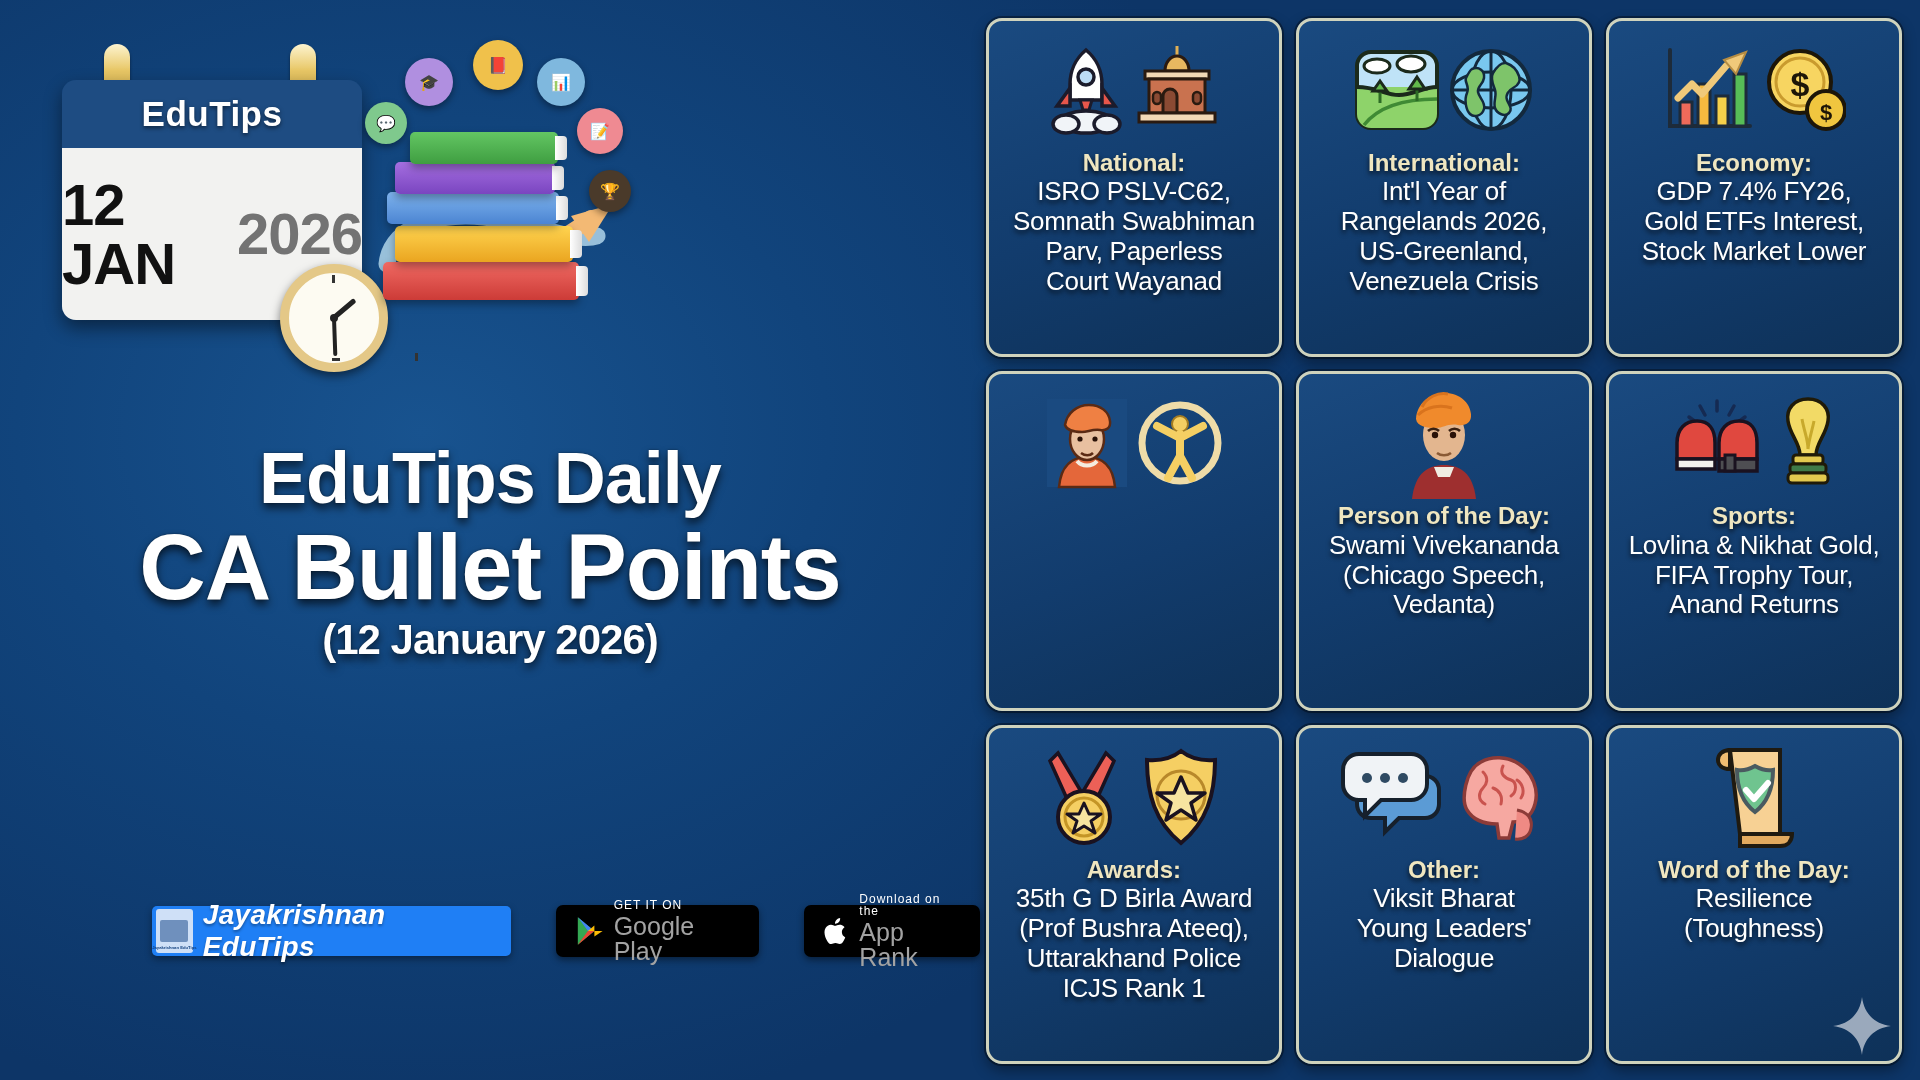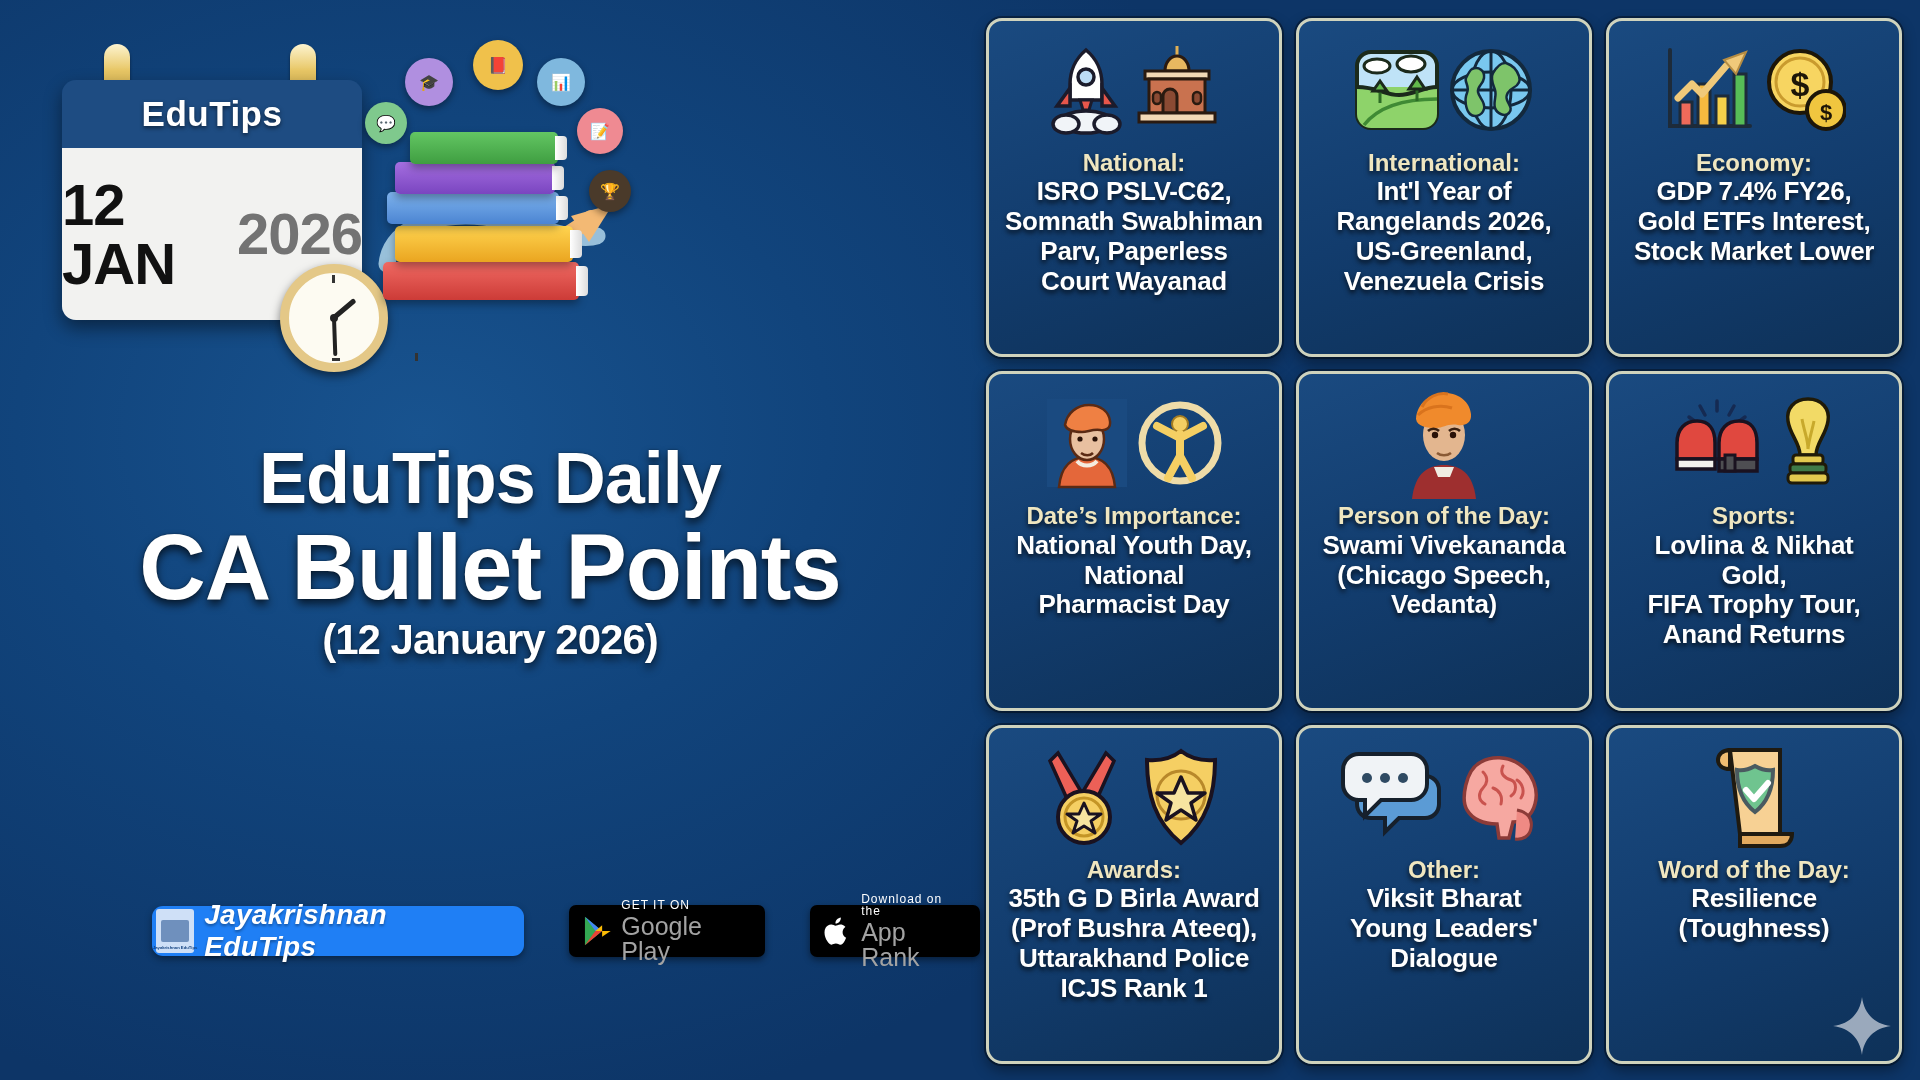--- a/index.html
+++ b/index.html
@@ -66,48 +66,48 @@
   
   .title-block { position:absolute; left:45px; top:440px; width:890px; }
   .t-line { color:#fff; font-weight:bold; letter-spacing:-1px; line-height:1.08;
      text-shadow: 0 5px 9px rgba(0,0,0,.65), 0 0 2px rgba(0,0,0,.5); }
   .t1 { font-size:72px; text-align:center; }
   .t2 { font-size:92px; text-align:center; }
   .t3 { font-size:42px; text-align:center; }
 
   
   .footer { position:absolute; left:128px; top:905px; display:flex; align-items:center; gap:45px; }
-  .brand { display:flex; align-items:center; height:50px; background:#1f7ff5; border-radius:11px;
+  .brand { display:flex; align-items:center; height:50px; background:#1f7ff5; border-radius:5px;
      padding-right:30px; box-shadow:0 3px 7px rgba(0,0,0,.4);margin-left:24px; }
   .brand-logo { width:40px; height:44px; margin:3px 10px 3px 4px; background:#cfe0f7; border-radius:3px;
      display:flex; align-items:center; justify-content:center; position:relative; }
   .brand-logo .np { width:28px; height:22px; background:#6f90bd; border-radius:2px; }
   .brand-logo .tag { position:absolute; bottom:3px; font-size:4.2px; color:#11407f; font-weight:bold; white-space:nowrap;}
   .brand-txt { color:#fff; font-size:28px; font-weight:bold; font-style:italic; letter-spacing:.3px;
      text-shadow:0 2px 3px rgba(0,0,0,.35); }
   .store { height:52px; background:#000; border-radius:7px; display:flex; align-items:center;
-     padding:0 14px; gap:10px; box-shadow:0 3px 7px rgba(0,0,0,.45); }
+     padding:0 20px; gap:10px; box-shadow:0 3px 7px rgba(0,0,0,.45); }
   .store .st-txt { display:flex; flex-direction:column; line-height:1; }
   .store .st-small { color:#fff; font-size:12px; letter-spacing:1px; }
   .store .st-big { color:#a3a3a3; font-size:25px; margin-top:3px; }
 
   
   #grid { position:absolute; left:986px; top:18px; width:916px; height:1046px;
     display:grid; grid-template-columns:repeat(3,1fr); grid-template-rows:repeat(3,1fr); gap:14px; }
   .card { position:relative; border-radius:16px; padding:10px 6px 8px;
     background:linear-gradient(160deg,#1a4a80 0%,#123c6d 55%,#0e3158 100%);
     border:3px solid #cfd3bd;
     box-shadow:0 0 0 2px rgba(0,0,0,.35), 0 6px 14px rgba(0,0,0,.4);
     display:flex; flex-direction:column; align-items:center; overflow:hidden; }
   .card-icons { height:118px; display:flex; align-items:center; justify-content:center; gap:8px; }
   .card-text { flex:1; display:flex; flex-direction:column; align-items:center; justify-content:flex-start;
     padding:0 4px; }
   .c-head { color:#efe6c0; font-size:24px; font-weight:bold; line-height:1.18; text-align:center;
     text-shadow:0 3px 5px rgba(0,0,0,.75); }
-  .c-body { color:#fff; font-size:26px; font-weight:bold; line-height:1.15; text-align:center;
+  .c-body { color:#fff; font-size:26px; font-weight:normal; line-height:1.15; text-align:center;
     text-shadow:0 3px 5px rgba(0,0,0,.75); letter-spacing:-.3px; }
   svg { display:block; }
   .sparkle { position:absolute; right:6px; bottom:4px; width:62px; height:62px; }
 </style>
 </head>
 <body>
 
 <div id="stage">
 
   <div id="left">
@@ -311,26 +311,20 @@
           <circle cx="50" cy="44" r="2.6" fill="#2a1208"></circle>
           <path d="M36 58c4 3 9 3 12 0" fill="none" stroke="#5a2a14" stroke-width="2.5"></path>
           <path d="M32 66c5 6 15 6 20 0" fill="none" stroke="#f5ecdf" stroke-width="4"></path>
         </svg>
         <svg width="86" height="90" viewBox="0 0 86 90">
           <circle cx="43" cy="45" r="38" fill="none" stroke="#efdca8" stroke-width="7"></circle>
           <circle cx="43" cy="26" r="8" fill="#f5cf63" stroke="#a47c22" stroke-width="2"></circle>
           <path d="M43 36v22M43 40L20 28M43 40l23-12M43 58L31 80M43 58l12 22" stroke="#f5cf63" stroke-width="8" stroke-linecap="round" fill="none"></path>
         </svg>
       </div>
-      <div class="card-text">
-        <div class="c-head">Date’s Importance:</div>
-        <div class="c-body">National Youth Day,</div>
-        <div class="c-body">National</div>
-        <div class="c-body">Pharmacist Day</div>
-      </div>
     </div>
 
     <div class="card">
       <div class="card-icons">
         <svg width="112" height="116" viewBox="0 0 112 116">
           <path d="M24 114c3-26 16-34 32-34s29 8 32 34z" fill="#9e2f2f"></path>
           <path d="M46 82h20l-4 10h-12z" fill="#f0ece2"></path>
           <ellipse cx="56" cy="50" rx="21" ry="26" fill="#e3b68f"></ellipse>
           <path d="M28 34c1-16 14-26 29-26s25 10 26 21c1 9-6 12-13 11-10-2-14 3-22 3s-19-1-20-9z" fill="#f08a2c"></path>
           <path d="M34 22c5-10 16-15 26-13" fill="none" stroke="#d9731d" stroke-width="3"></path>

